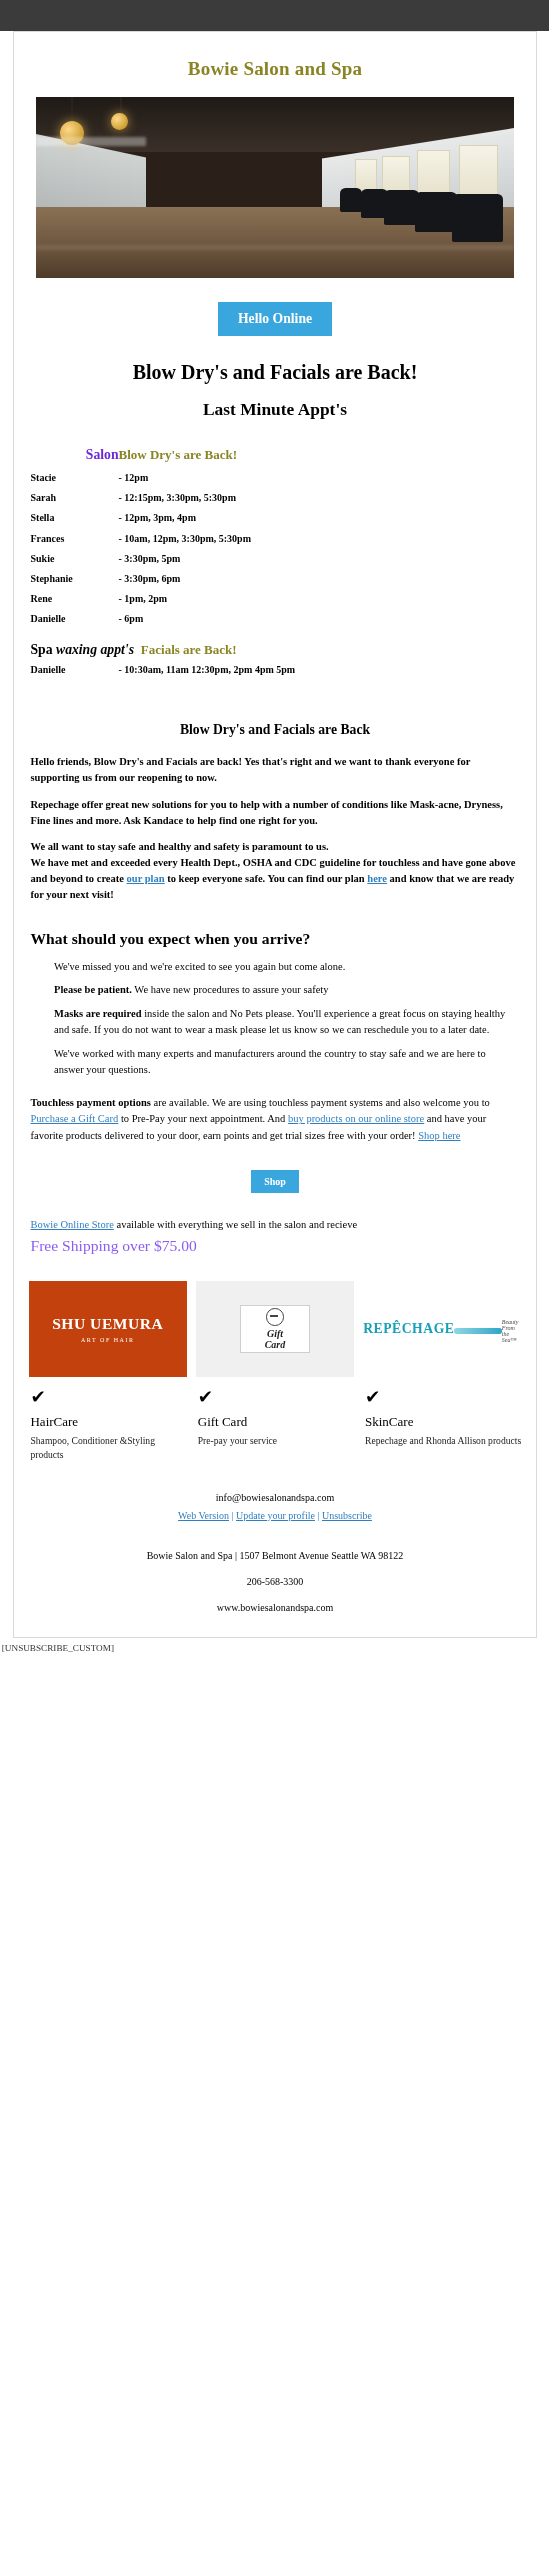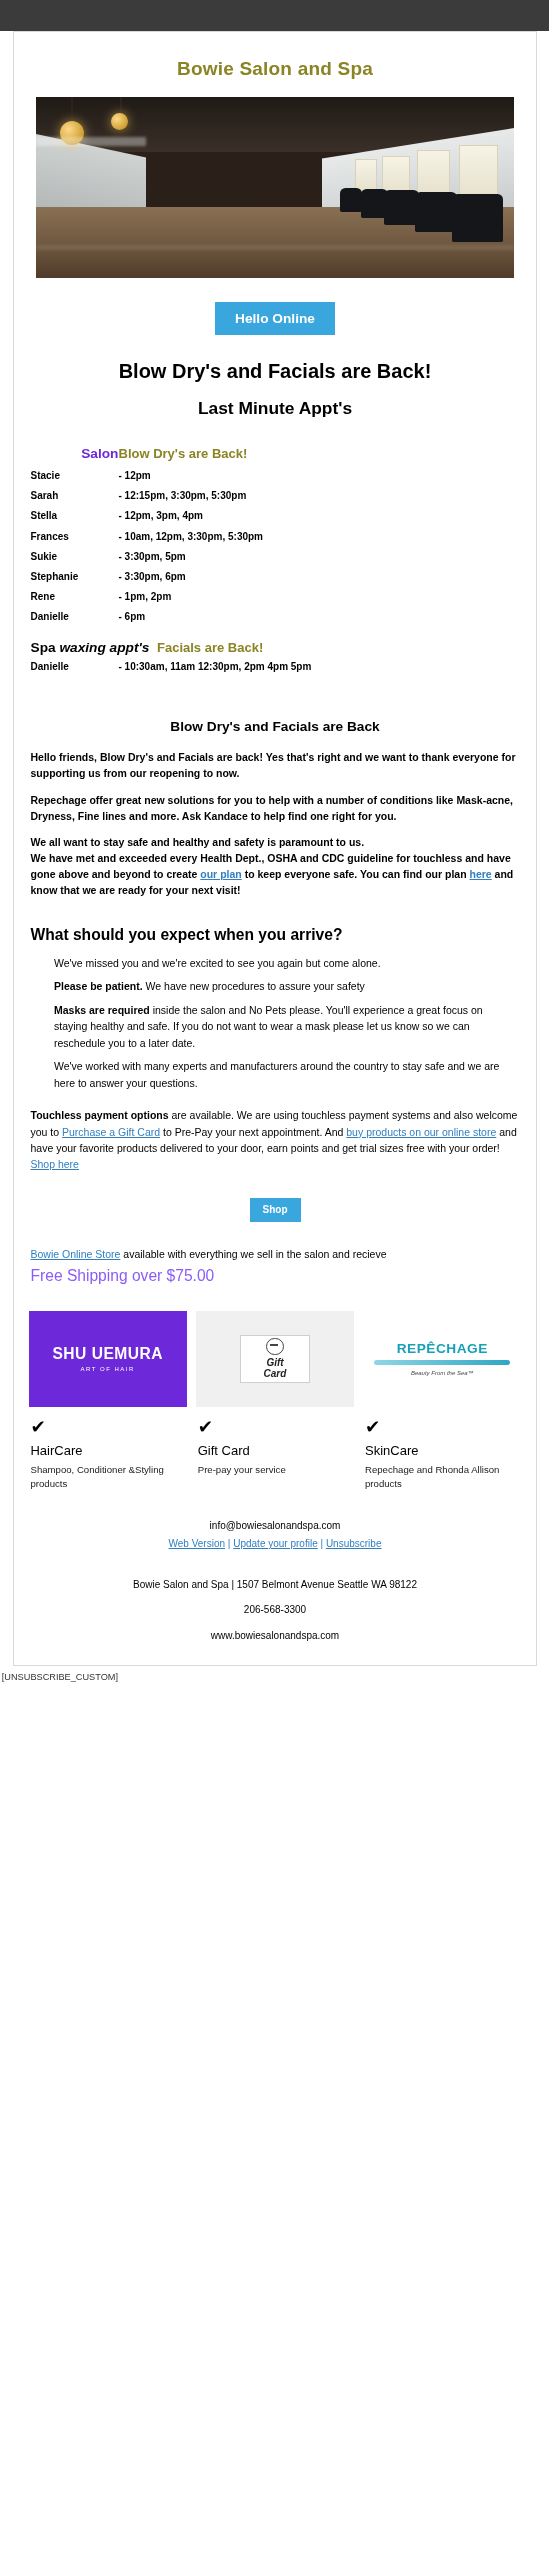--- a/index.html
+++ b/index.html
@@ -7,20 +7,21 @@
     padding: 0;
     background: #ffffff;
     font-family: "Liberation Sans", sans-serif;
   }
   #page {
     width: 550px;
     height: 2576px;
     position: relative;
     background: #ffffff;
     overflow: hidden;
+    font-family: Liberation Serif, serif;
   }
   .topbar {
     height: 31px;
     background: #3b3b3b;
     width: 100%;
   }
   .outer {
     background: #ffffff;
     padding: 0 13px;
   }
@@ -222,21 +223,21 @@
     gap: 9.2px;
   }
   .card { width: 33%; }
   .card .img {
     height: 96px;
     width: 100%;
     position: relative;
     overflow: hidden;
   }
   .shu {
-    background: #6d28d9;
+    background: #c2410c;
     display: flex;
     flex-direction: column;
     align-items: center;
     justify-content: center;
   }
   .shu .l1 { color: #fff; font-size: 15.6px; font-weight: bold; letter-spacing: 0.5px; }
   .shu .l2 { color: #fff; font-size: 6px; letter-spacing: 1.5px; margin-top: 3.7px; }
   .giftbox {
     background: #f0f0f0;
     display: flex; align-items: center; justify-content: center;
@@ -251,21 +252,21 @@
     border: 1.8px solid #444; margin-bottom: 1.8px;
     position: relative;
   }
   .giftcard-inner .bow:after {
     content: ""; position: absolute; left: 2.7px; top: 5.5px;
     width: 8.2px; height: 1.8px; background: #444;
   }
   .giftcard-inner .gtext { font-size: 10px; font-weight: bold; color: #222; font-style: italic; }
   .repechage {
     background: #ffffff;
-    display: flex; flex-direction: column; align-items: center; justify-content: center;
+    display: flex; align-items: center; justify-content: center;
     border: 0;
   }
   .repechage .r1 { color: #18a0b8; font-size: 13.7px; font-weight: bold; letter-spacing: 0.5px; }
   .repechage .rline { width: 86%; height: 5.5px; margin-top: 3.7px;
     background: linear-gradient(90deg,#8fd6e6,#2fa6c4); border-radius: 2.7px; }
   .repechage .r2 { color: #4a4a4a; font-size: 6px; margin-top: 4.6px; font-style: italic; }
   .check { font-size: 18.3px; padding: 9.2px 0 1.8px 1.8px; }
   .card-title { font-size: 13px; padding: 3.7px 0 4.6px 1.8px; }
   .card-desc { font-size: 9.6px; line-height: 1.45; padding-left: 1.8px; color: #222; }
   .footer {

